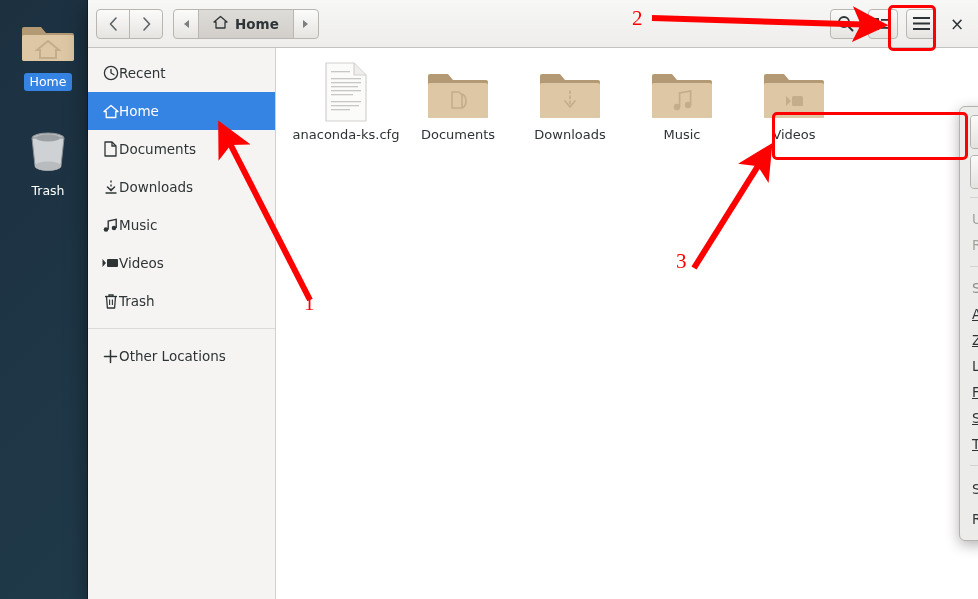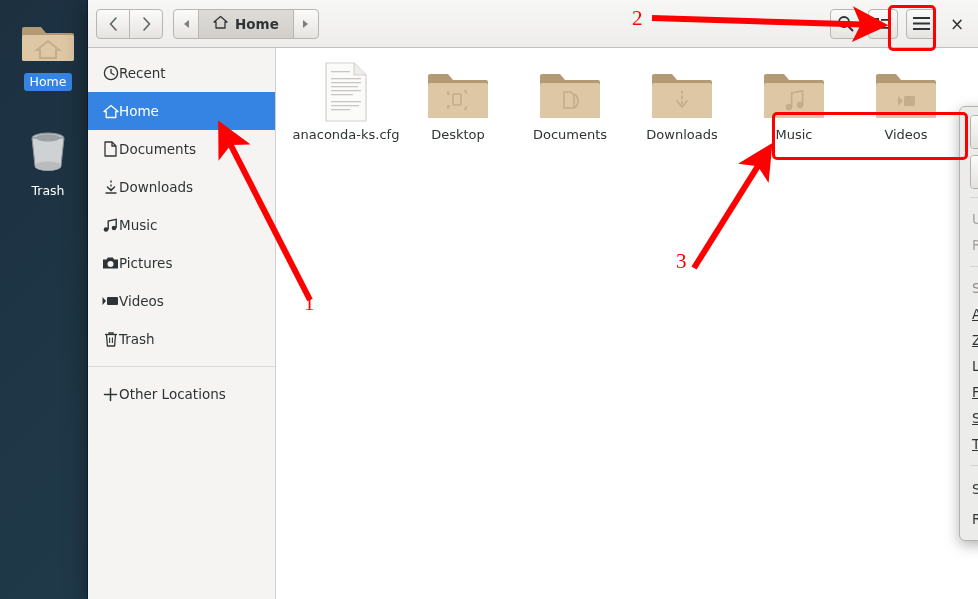--- a/index.html
+++ b/index.html
@@ -324,29 +324,20 @@
           <span class="sicon">
             <svg width="16" height="15" viewBox="0 0 16 15">
                 <circle cx="3" cy="11.5" r="2.3" fill="#2e3436"></circle>
                 <circle cx="11" cy="10" r="2.3" fill="#2e3436"></circle>
                 <path d="M5.2 11.5 V3 l8 -1.6 V10" fill="none" stroke="#2e3436" stroke-width="1.4"></path>
               </svg>
           </span>
           <span>Music</span>
         </div>
 
-        <div class="side-item">
-          <span class="sicon">
-            <svg width="17" height="14" viewBox="0 0 17 14">
-                <path d="M1 3.5 h3.5 l1.3 -2 h5 l1.3 2 H16 v9 H1z" fill="#2e3436"></path>
-                <circle cx="8.5" cy="8" r="3" fill="#f5f4f2"></circle>
-              </svg>
-          </span>
-          <span>Pictures</span>
-        </div>
 
         <div class="side-item">
           <span class="sicon">
             <svg width="17" height="12" viewBox="0 0 17 12">
                 <path d="M0.5 2 L4 6 L0.5 10z" fill="#2e3436"></path>
                 <rect x="5" y="2" width="11" height="8" rx="1" fill="#2e3436"></rect>
               </svg>
           </span>
           <span>Videos</span>
         </div>
@@ -392,33 +383,20 @@
                     <rect x="9" y="32" width="22" height="1.3"></rect>
                   <rect x="9" y="39" width="30" height="1.3"></rect>
                     <rect x="9" y="43" width="28" height="1.3"></rect>
                   <rect x="9" y="47" width="19" height="1.3"></rect>
                 </g>
               </svg>
             </div>
             <div class="nm">anaconda-ks.cfg</div>
           </div>
 
-          <div class="cell">
-            <div class="ic">
-              <svg width="60" height="52" viewBox="0 0 60 52">
-                <path d="M2 4 h18 l5 6 h33 a2 2 0 0 1 2 2 v34 a2 2 0 0 1 -2 2 H2 a2 2 0 0 1 -2 -2 V6 a2 2 0 0 1 2 -2z" fill="#b39a74"></path>
-                <path d="M2 13 h56 a2 2 0 0 1 2 2 v31 a2 2 0 0 1 -2 2 H2 a2 2 0 0 1 -2 -2 V15 a2 2 0 0 1 2 -2z" fill="#ddc7a4"></path>
-                <g fill="none" stroke="#c3ad8a" stroke-width="1.6">
-                  <path d="M22 24 h-2 v-3 M38 24 v-3 h-2 M22 36 h-2 v3 M38 36 v3 h-2"></path>
-                  <rect x="25" y="24" width="8" height="11" rx="1"></rect>
-                </g>
-              </svg>
-            </div>
-            <div class="nm">Desktop</div>
-          </div>
 
           <div class="cell">
             <div class="ic">
               <svg width="60" height="52" viewBox="0 0 60 52">
                 <path d="M2 4 h18 l5 6 h33 a2 2 0 0 1 2 2 v34 a2 2 0 0 1 -2 2 H2 a2 2 0 0 1 -2 -2 V6 a2 2 0 0 1 2 -2z" fill="#b39a74"></path>
                 <path d="M2 13 h56 a2 2 0 0 1 2 2 v31 a2 2 0 0 1 -2 2 H2 a2 2 0 0 1 -2 -2 V15 a2 2 0 0 1 2 -2z" fill="#ddc7a4"></path>
                 <g fill="none" stroke="#c3ad8a" stroke-width="1.6" stroke-linejoin="round">
                   <path d="M24 22 h7 l3 3 v13 h-10z"></path>
                   <path d="M34 24 q4 2 4 7 q0 5 -4 7"></path>
                 </g>

